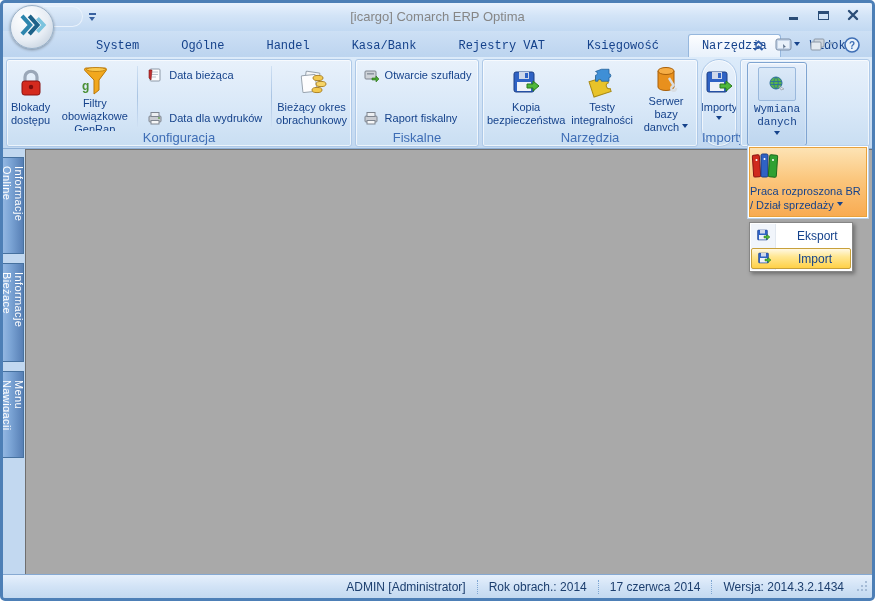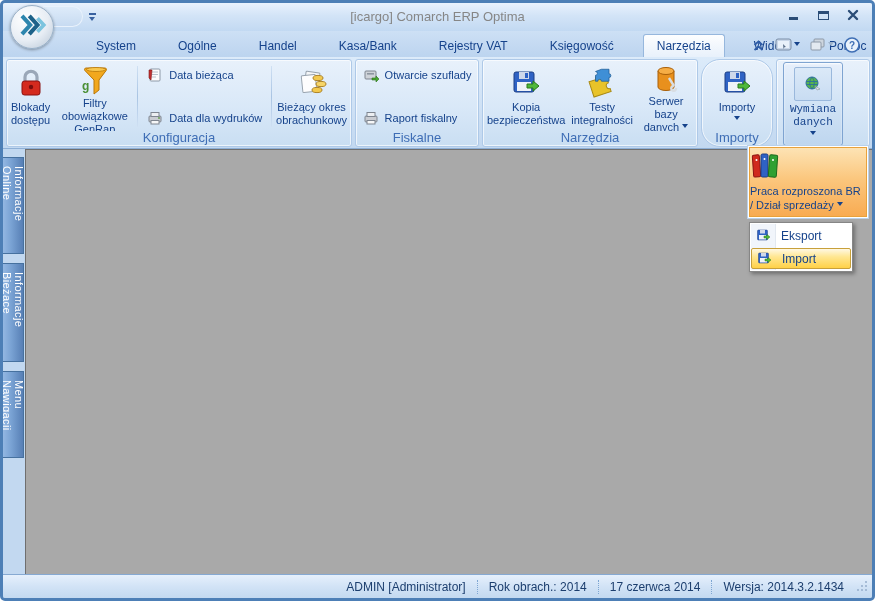--- a/index.html
+++ b/index.html
@@ -22,21 +22,21 @@
   .title{position:absolute;left:0;right:0;top:6px;text-align:center;font-size:13px;color:#868686;}
   .win-controls{position:absolute;right:12px;top:5px;display:flex;gap:16px;align-items:center;z-index:25;}
   .wc{width:14px;height:14px;display:flex;align-items:center;justify-content:center;cursor:default;}
   .wc-min{width:9px;height:3px;background:#2b4d77;margin-top:7px;}
   .wc-max{width:11px;height:9px;border:1.5px solid #2b4d77;border-top:3px solid #2b4d77;background:transparent;}
 
   
   .tabrow{position:relative;height:26px;background:linear-gradient(#cde0f5,#bcd4ef);display:flex;align-items:flex-end;}
   .tabs{display:flex;margin-left:72px;align-items:flex-end;}
   .tab{height:21px;line-height:21px;padding:0 13px;margin:0 8px;color:#15428b;font-size:12px;
-    border-radius:3px 3px 0 0;white-space:nowrap;cursor:default;}
+    border-radius:3px 3px 0 0;white-space:nowrap;cursor:default;font-family:Liberation Mono, monospace;}
   .tab.active{background:linear-gradient(#fdfeff,#f2f7fd 50%,#e8f1fb);border:1px solid #96b7dd;border-bottom:none;
     height:23px;line-height:22px;}
   .tabbar-icons{position:absolute;right:12px;bottom:4px;display:flex;gap:10px;align-items:center;}
   .tbi{display:flex;align-items:center;gap:2px;cursor:default;}
   .dd{display:inline-block;width:0;height:0;border:3px solid transparent;border-top:4px solid #15428b;}
   .dd.gray{border-top-color:#9fb4cc;}
 
   
   .ribbon{position:relative;height:92px;background:linear-gradient(#dcebfa,#cfe1f5 55%,#c2d8f0);
     border-bottom:1px solid #8fb0d6;display:flex;gap:3px;padding:2px 2px 1px 3px;}
@@ -74,21 +74,21 @@
   .grip{position:absolute;right:4px;bottom:3px;cursor:default;}
 
   
   .popup{position:absolute;left:746px;top:144px;width:118px;z-index:40;}
   .popup-main{height:70px;display:flex;flex-direction:column;align-items:flex-start;justify-content:center;
     background:linear-gradient(#fde3b4,#fbc77e 45%,#f8ab52);border:1px solid #e8a23c;
     box-shadow:0 0 0 1px #fff,0 0 0 2px #b9d1ea;font-size:11px;color:#15428b;text-align:center;line-height:14px;cursor:default;}
   .popup-menu{margin-top:5px;width:104px;background:#fff;border:1px solid #868686;
     box-shadow:2px 2px 4px rgba(0,0,0,.35);position:relative;padding:1px;}
   .gutter{position:absolute;left:1px;top:1px;bottom:1px;width:25px;background:#f1f5fb;border-right:1px solid #e2e8f0;}
-  .menu-item{position:relative;height:23px;display:flex;align-items:center;gap:10px;padding-left:5px;
+  .menu-item{position:relative;height:23px;display:flex;align-items:center;gap:26px;padding-left:5px;
     font-size:12px;color:#15428b;cursor:default;}
   .menu-item.hl{height:21px;margin:1px 0;background:linear-gradient(#fff8e3,#ffe793 40%,#ffd147);
     border:1px solid #c8a03a;border-radius:2px;}
 </style>
 </head>
 <body>
 
 <div class="window">
 
   <div class="titlebar">
@@ -285,21 +285,21 @@
               <path d="M17 13 l5 8 M22 21 a2.4 2.4 0 1 0 2 2" stroke="#d8dde2" stroke-width="2.4" fill="none"></path>
             </svg>
           </div>
           <span>Serwer bazy</span>
           <span><span>danych</span> <span class="dd"></span></span>
         </div>
       </div>
       <div class="group-label">Narzędzia</div>
     </div>
 
-    <div class="group" style="width:72px;border-radius:19px;">
+    <div class="group" style="width:36px;border-radius:19px;">
       <div class="group-body">
         <div class="bigbtn">
           <div class="bicon">
             <svg width="30" height="30" viewBox="0 0 30 30">
               <rect x="3" y="4" width="20" height="20" rx="2" fill="#2f62c4" stroke="#1d3f85"></rect>
               <rect x="8" y="4" width="10" height="7" fill="#cfd8ea"></rect>
               <rect x="14" y="5" width="3" height="5" fill="#2f62c4"></rect>
               <rect x="6" y="14" width="14" height="9" fill="#eef2f8"></rect>
               <path d="M16 16 h6 v-3 l6 5 -6 5 v-3 h-6 z" fill="#4fb83a" stroke="#2a7a1b"></path>
             </svg>

